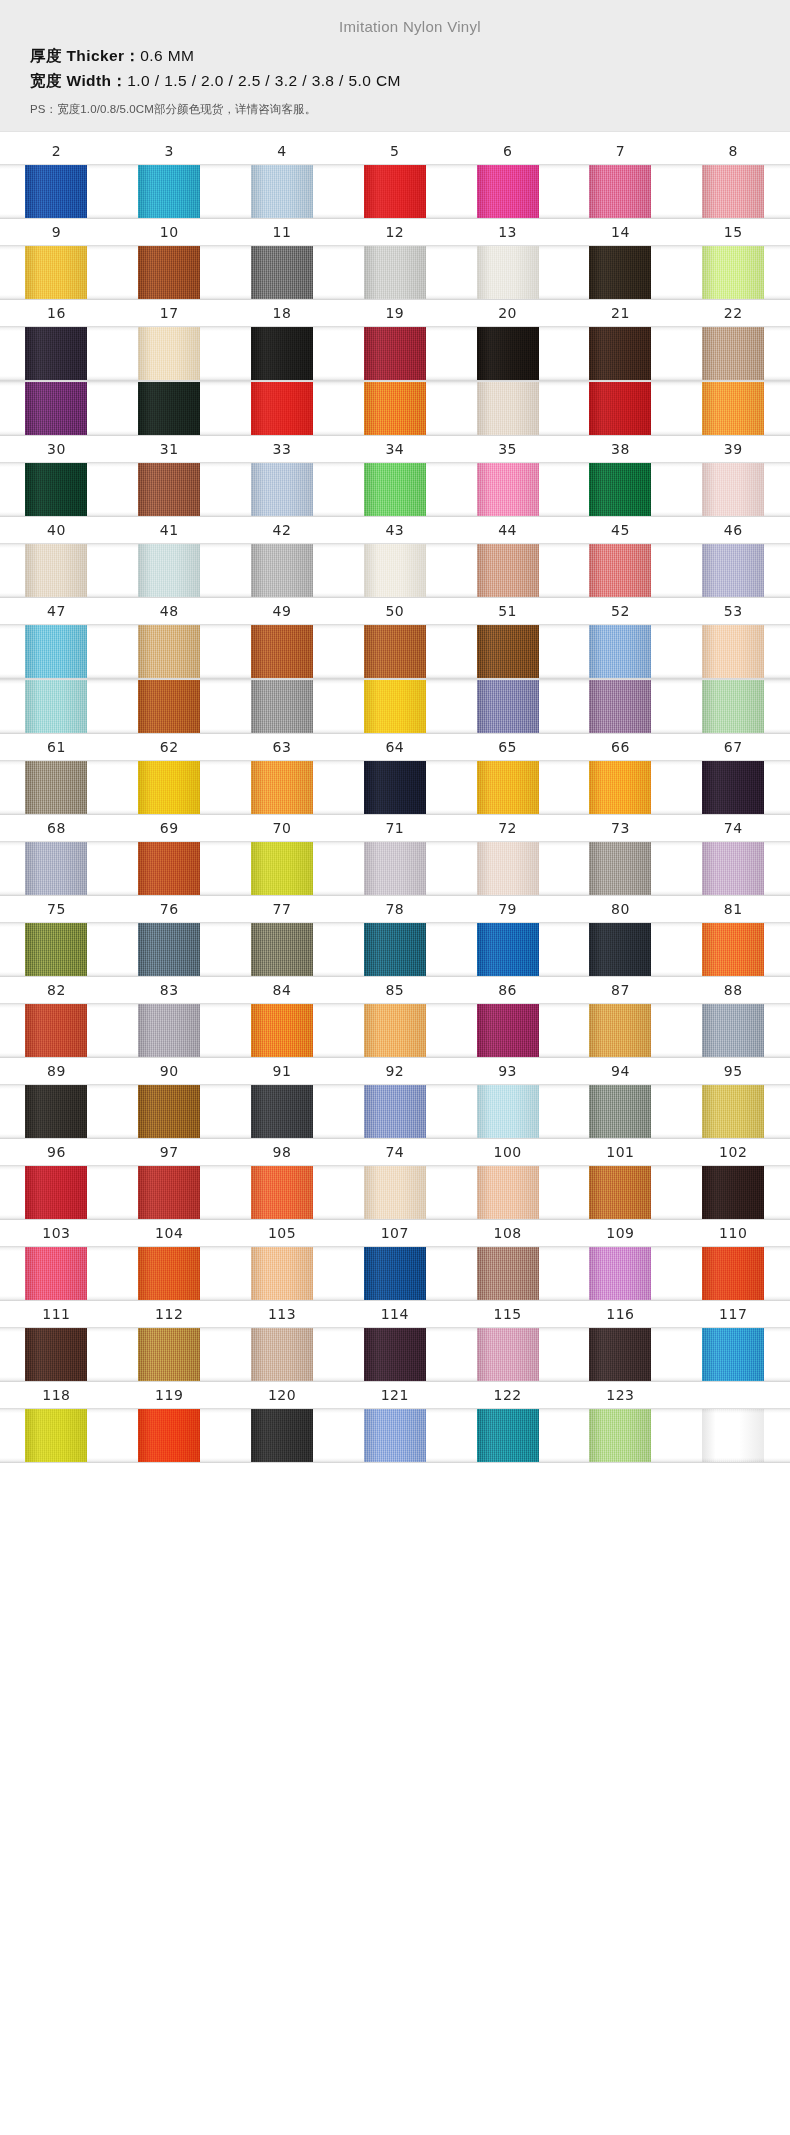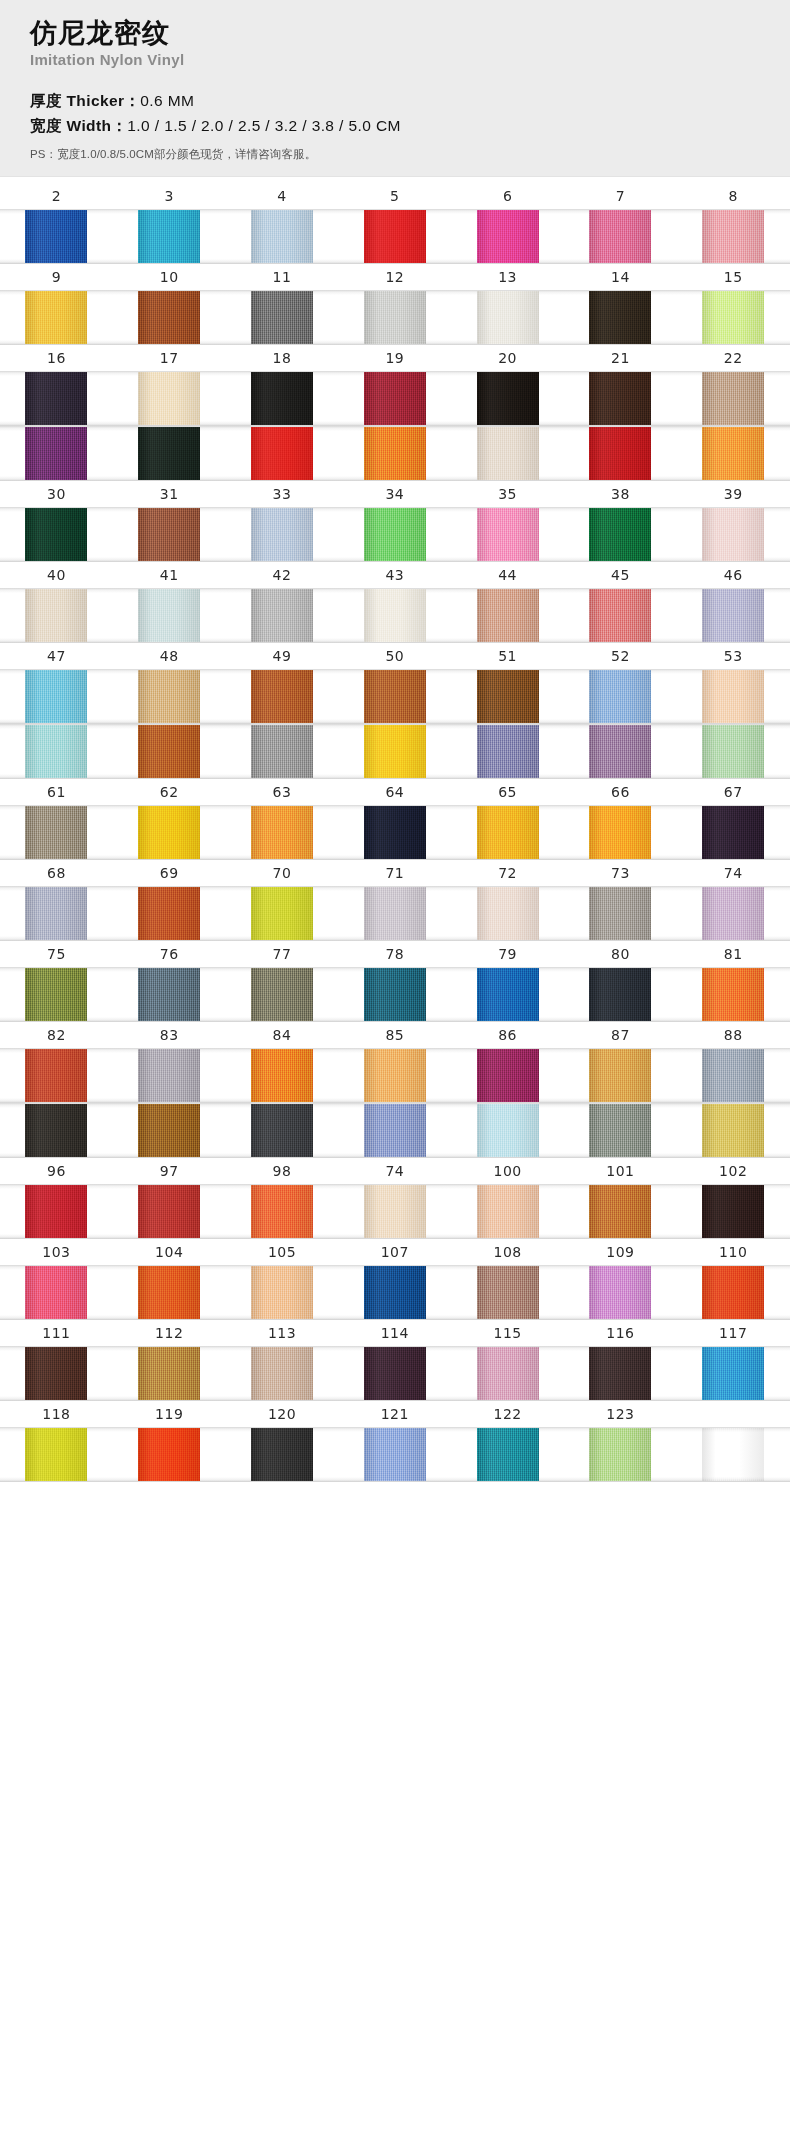--- a/index.html
+++ b/index.html
@@ -22,24 +22,25 @@
   #title-cn {
     font-size: 27px;
     font-weight: 700;
     color: #111111;
     letter-spacing: 1px;
     line-height: 1.15;
     margin: 0 0 2px 0;
   }
   #title-en {
     font-size: 15px;
-    font-weight: 700;
+    font-weight: 400;
     color: #8b8b8b;
     letter-spacing: .3px;
-    margin: 0 0 20px 0;
+    margin: 0 0 8px 0;
+    text-align: center;
   }
   .spec-line {
     font-size: 15.5px;
     color: #131313;
     font-weight: 700;
     letter-spacing: .4px;
     line-height: 1.62;
     white-space: nowrap;
   }
   .spec-line .lbl { font-weight: 700; }
@@ -119,21 +120,20 @@
       rgba(255,255,255,0.02) 60%, rgba(0,0,0,0.08) 100%);
     pointer-events: none;
     z-index: 2;
   }
 </style>
 </head>
 <body>
 
 <div id="header">
   <div class="inner">
-    <h1 id="title-cn">仿尼龙密纹</h1>
     <div id="title-en">Imitation Nylon Vinyl</div>
 
     <div class="spec-line">
       <span class="lbl">厚度 Thicker：</span><span class="val">0.6 MM</span>
     </div>
     <div class="spec-line">
       <span class="lbl">宽度 Width：</span><span class="val">1.0 / 1.5 / 2.0 / 2.5 / 3.2 / 3.8 / 5.0 CM</span>
     </div>
 
     <div id="ps-note">PS：宽度1.0/0.8/5.0CM部分颜色现货，详情咨询客服。</div>
@@ -525,20 +525,29 @@
         </div>
         <div class="chip-cell">
           <div class="chip" style="background: rgb(220, 164, 76);"></div>
         </div>
         <div class="chip-cell">
           <div class="chip" style="background: rgb(160, 170, 184);"></div>
         </div>
       </div>
     </div>
     <div class="swatch-row">
+      <div class="label-strip">
+        <div class="label-cell">89</div>
+        <div class="label-cell">90</div>
+        <div class="label-cell">91</div>
+        <div class="label-cell">92</div>
+        <div class="label-cell">93</div>
+        <div class="label-cell">94</div>
+        <div class="label-cell">95</div>
+      </div>
       <div class="chips-strip">
         <div class="chip-cell">
           <div class="chip" style="background: rgb(46, 43, 38);"></div>
         </div>
         <div class="chip-cell">
           <div class="chip" style="background: rgb(150, 96, 31);"></div>
         </div>
         <div class="chip-cell">
           <div class="chip" style="background: rgb(58, 60, 64);"></div>
         </div>

